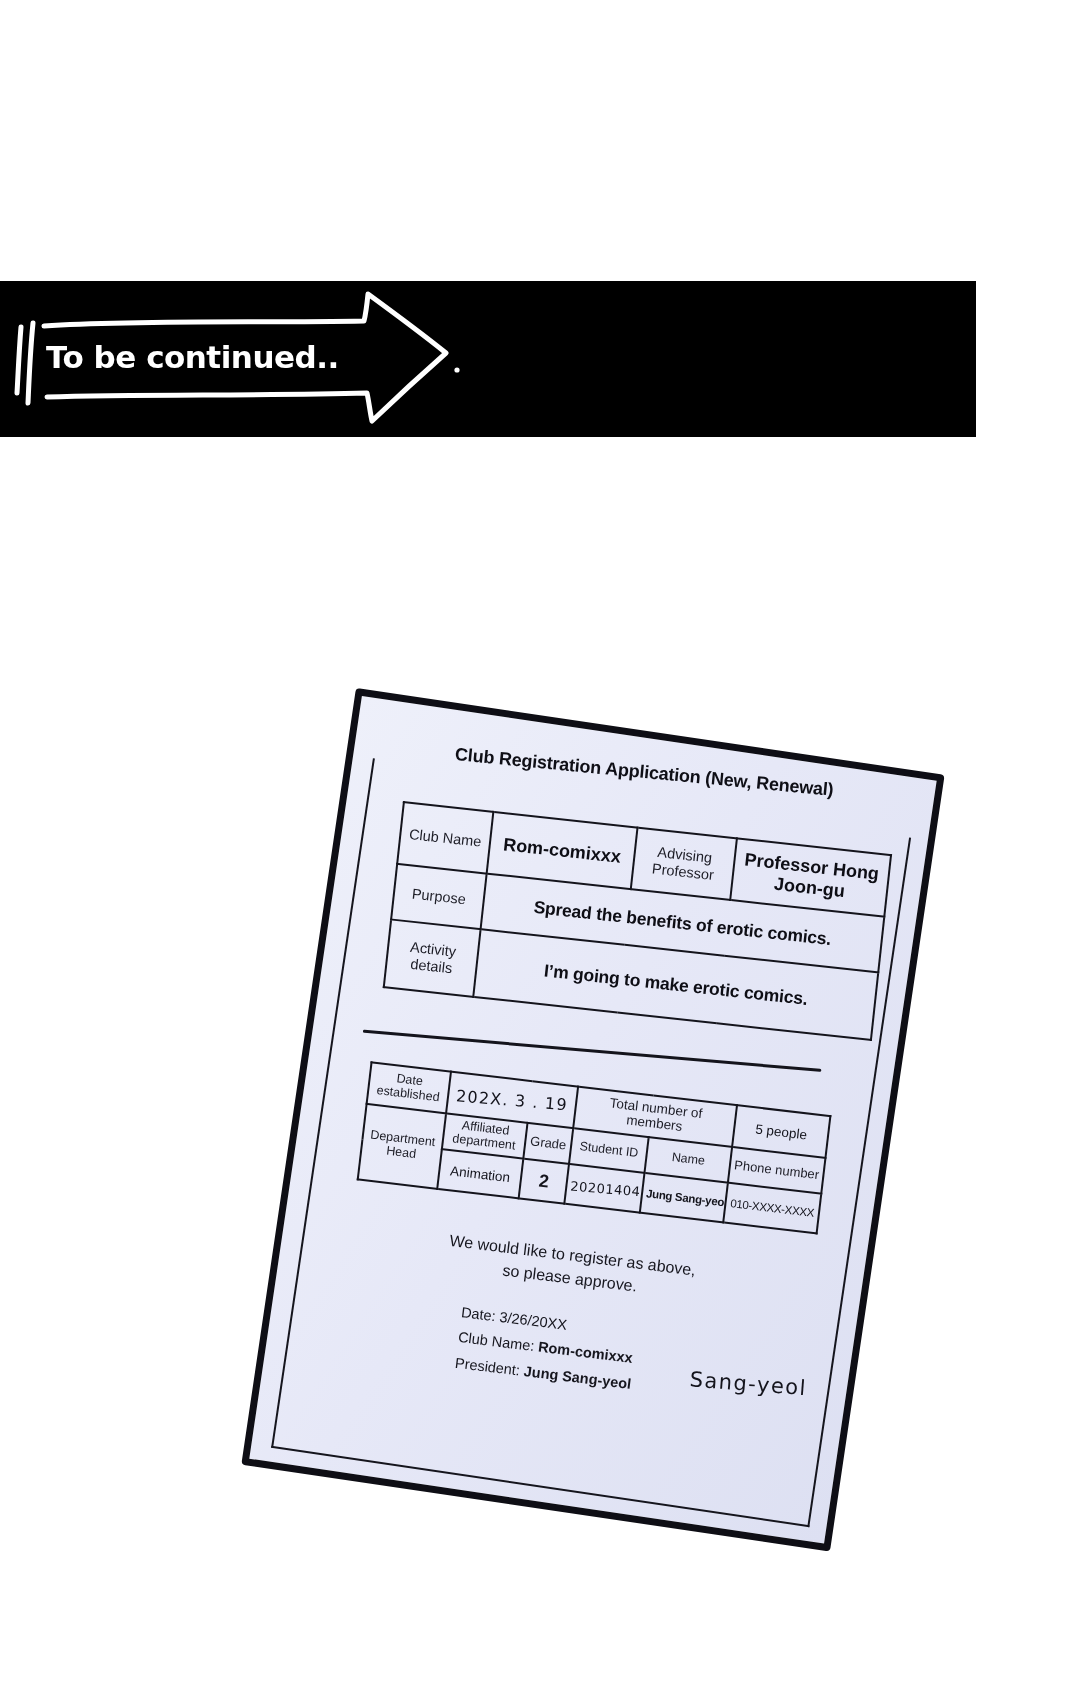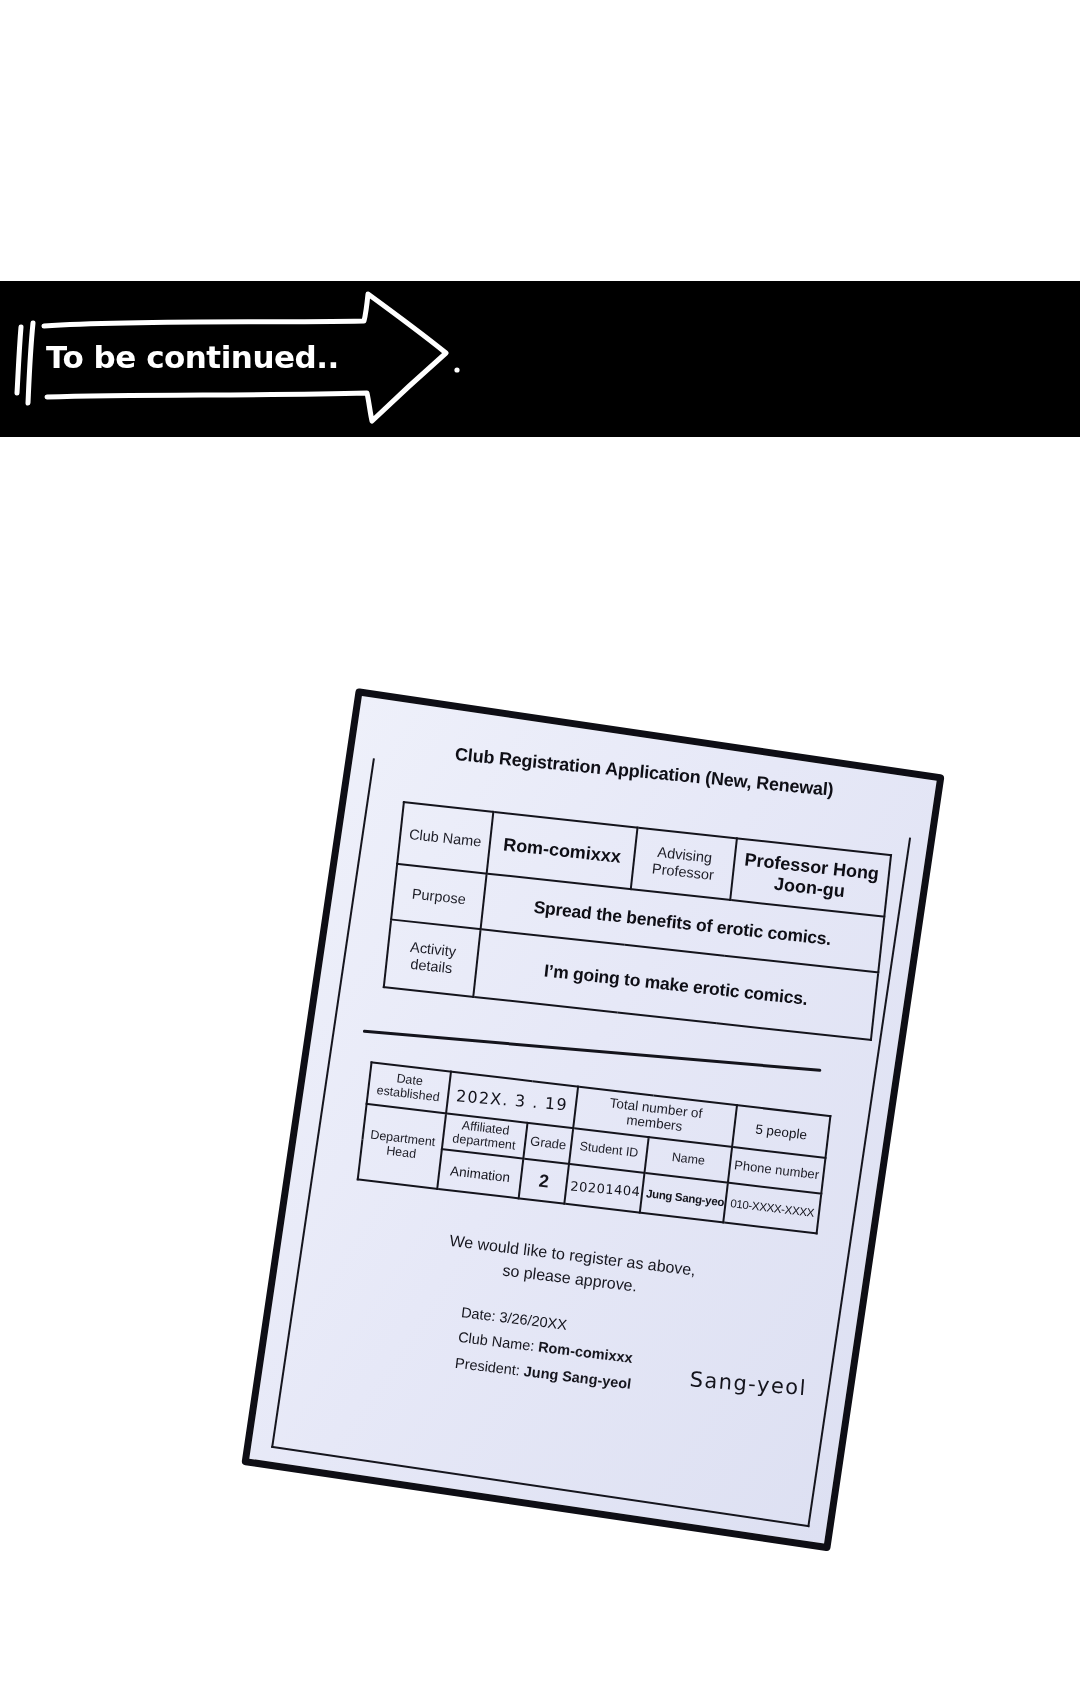--- a/index.html
+++ b/index.html
@@ -5,21 +5,21 @@
   html,body { margin:0; padding:0; }
   body {
     width:1080px; height:1688px; position:relative; overflow:hidden;
     background:#ffffff;
     font-family:"Liberation Sans", sans-serif;
     color:#14141c;
   }
 
   
   .banner {
-    position:absolute; left:0; top:281px; width:1080px; height:156px;
+    position:absolute; left:0; top:281px; width:976px; height:156px;
     background:#000000;
   }
   .banner svg { position:absolute; left:0; top:0; display:block; }
   .tbc-text {
     position:absolute; left:46px; top:56px;
     font-family:"DejaVu Sans", sans-serif;
     font-weight:bold; font-size:31px; line-height:40px;
     color:#ffffff; white-space:nowrap; letter-spacing:-0.5px;
   }
 

